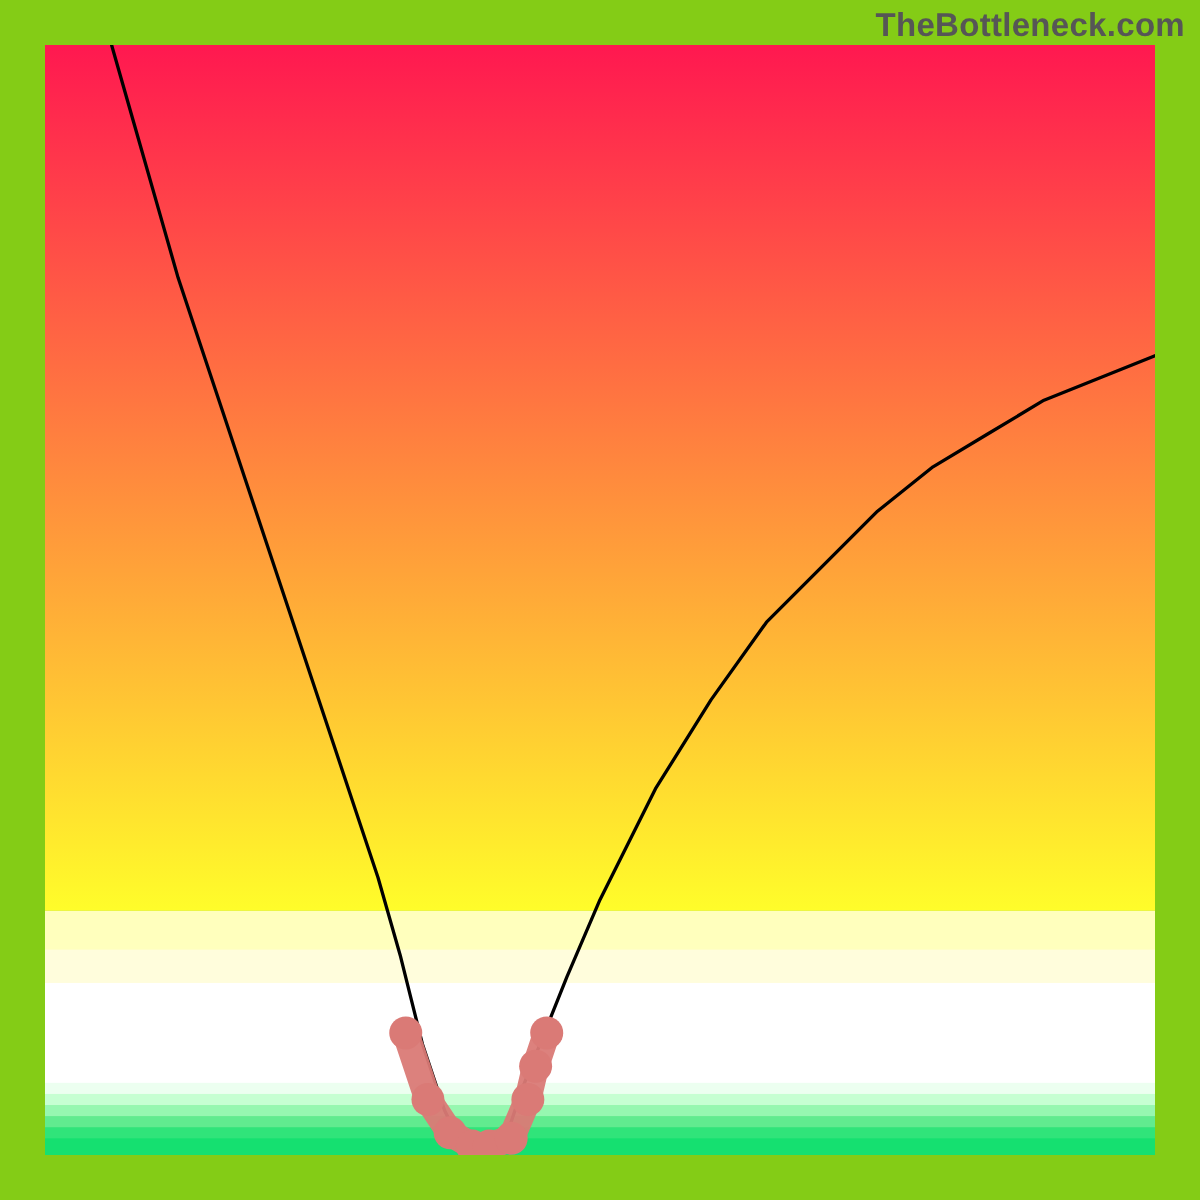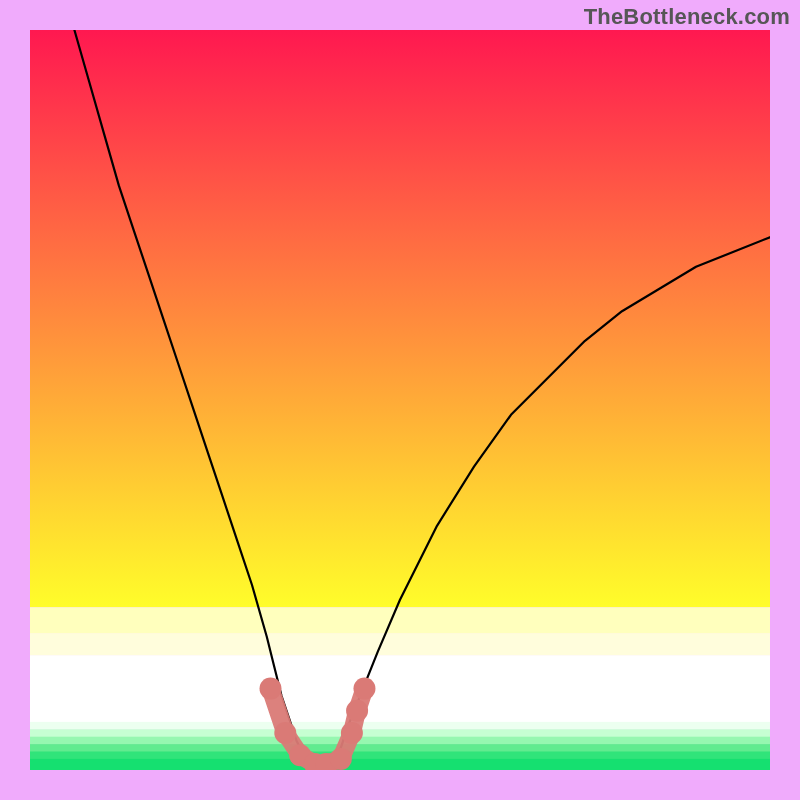--- a/index.html
+++ b/index.html
@@ -8,21 +8,21 @@
     width: 800px;
     height: 800px;
     overflow: hidden;
     background: #000;
     font-family: Arial, Helvetica, sans-serif;
   }
   .frame {
     position: relative;
     width: 800px;
     height: 800px;
-    background: #f0abfc;
+    background: #84cc16;
     text-align: center;
   }
   .watermark {
     position: absolute;
     top: 4px;
     right: 10px;
     font-size: 22px;
     font-weight: 600;
     color: #565656;
     z-index: 5;

